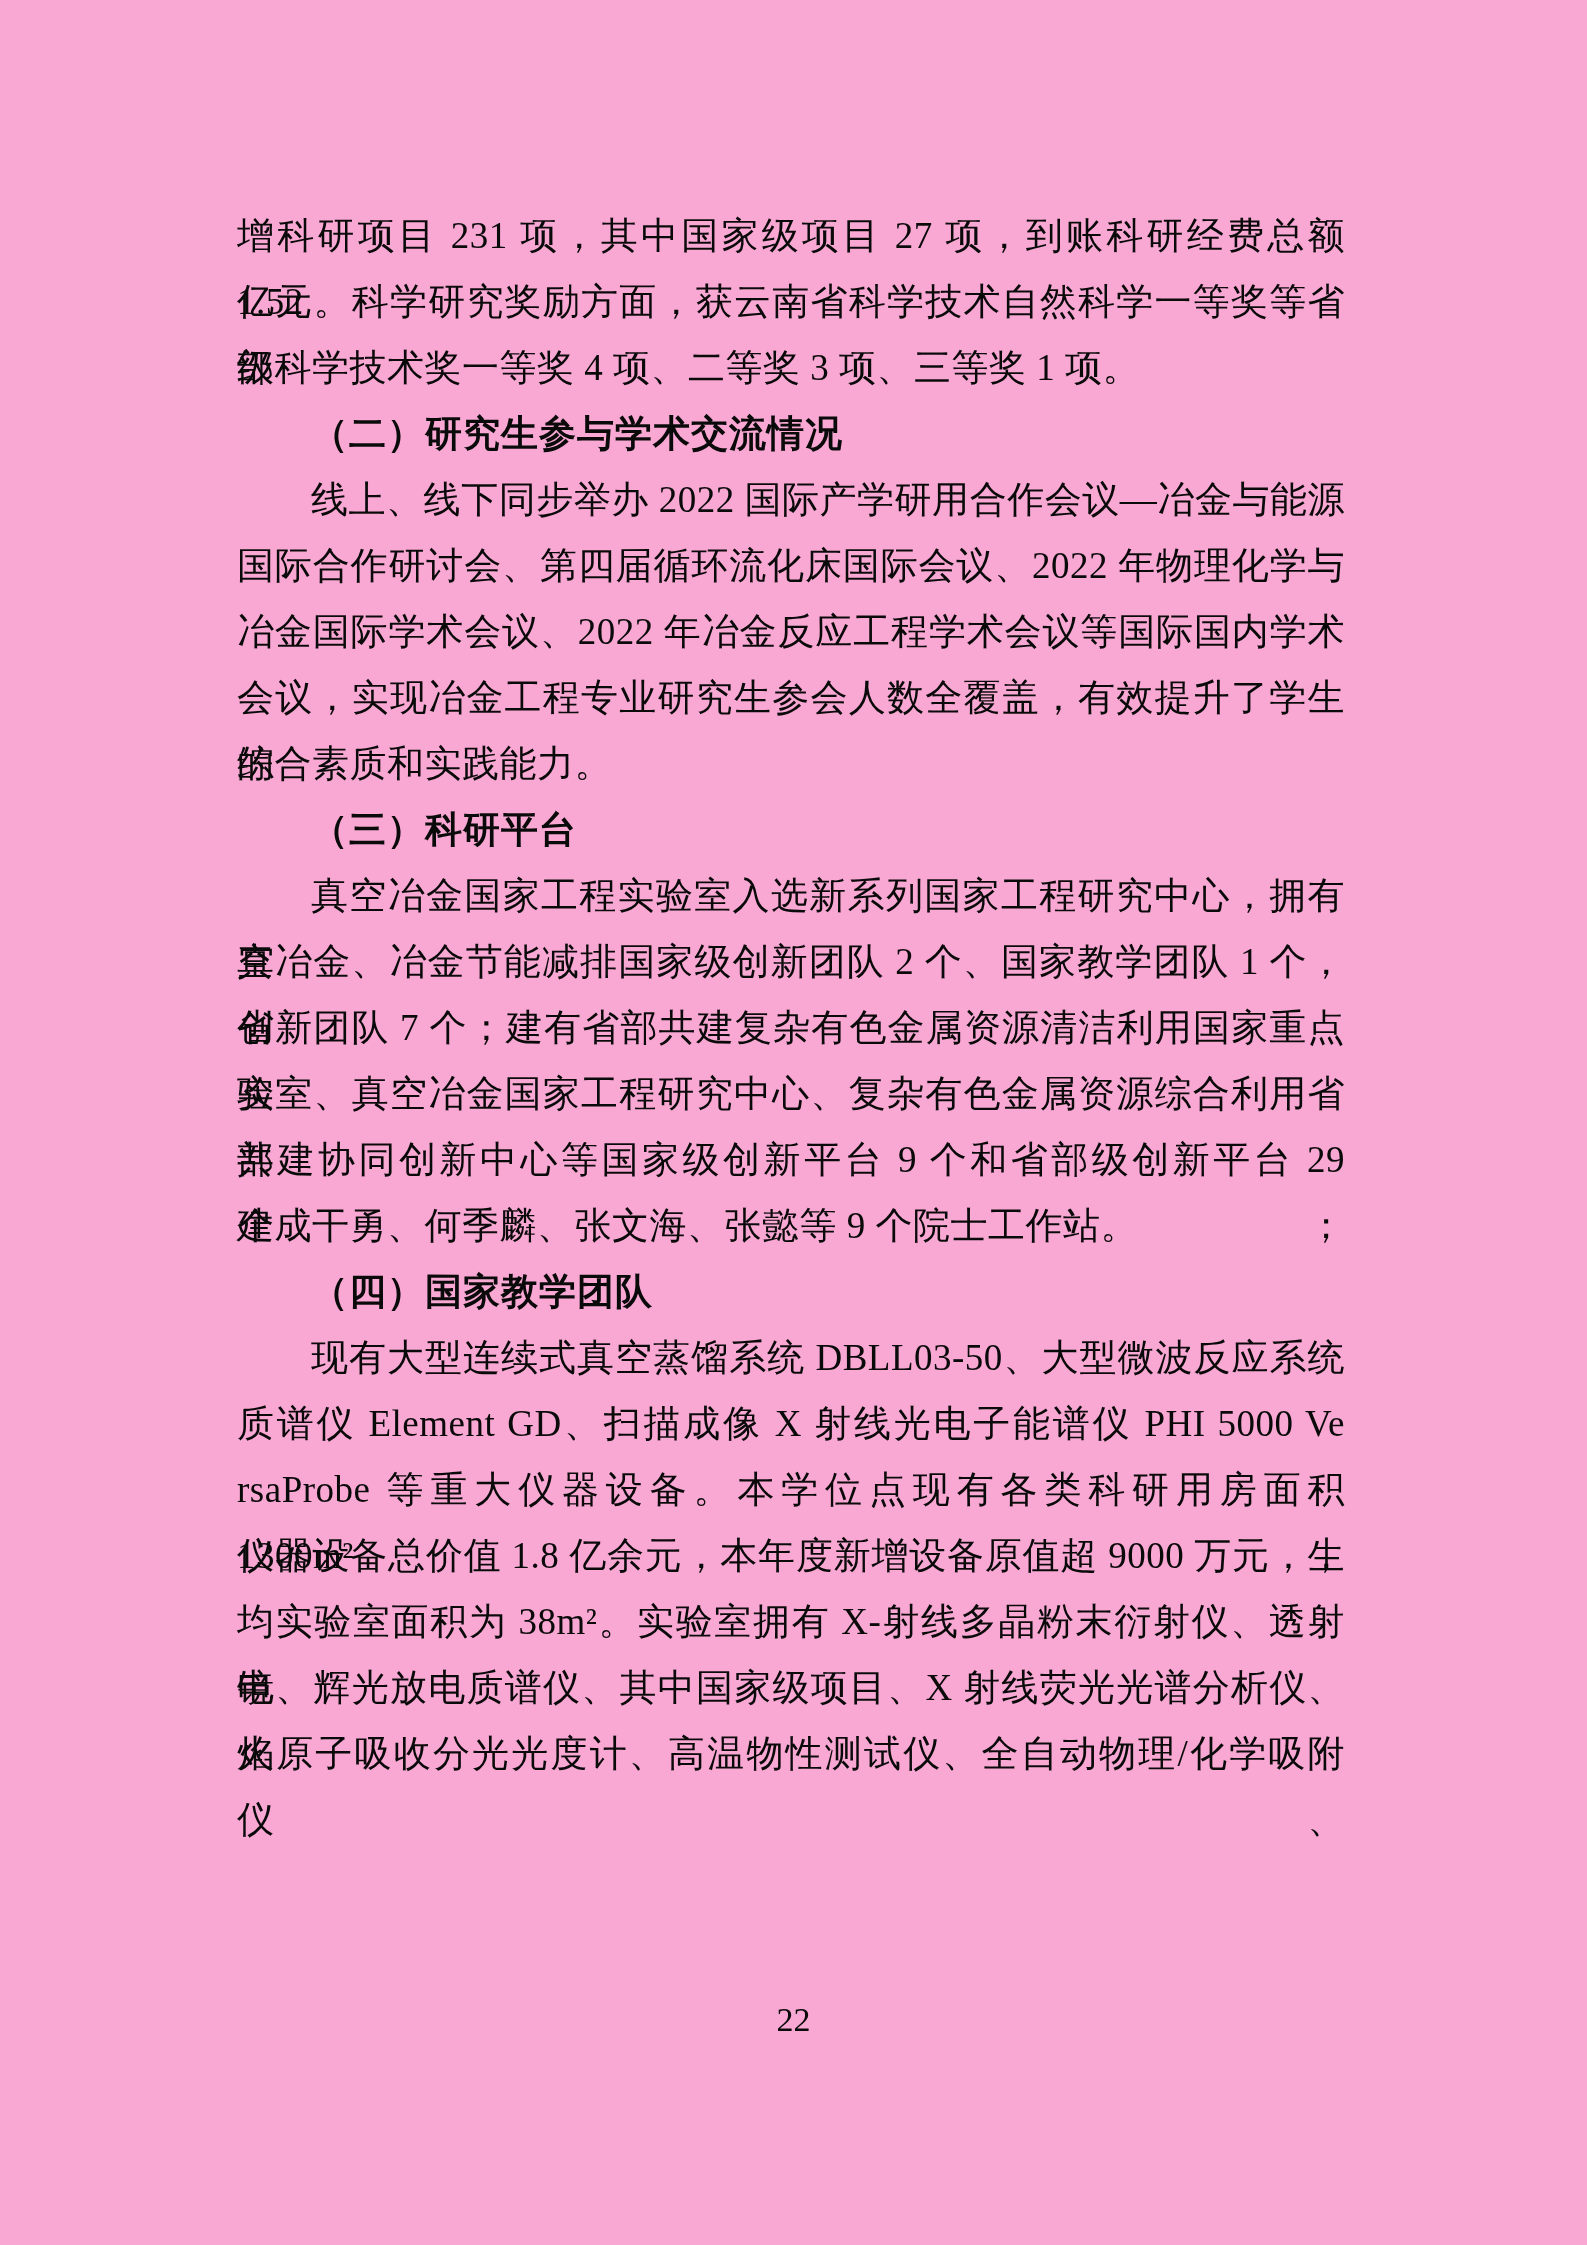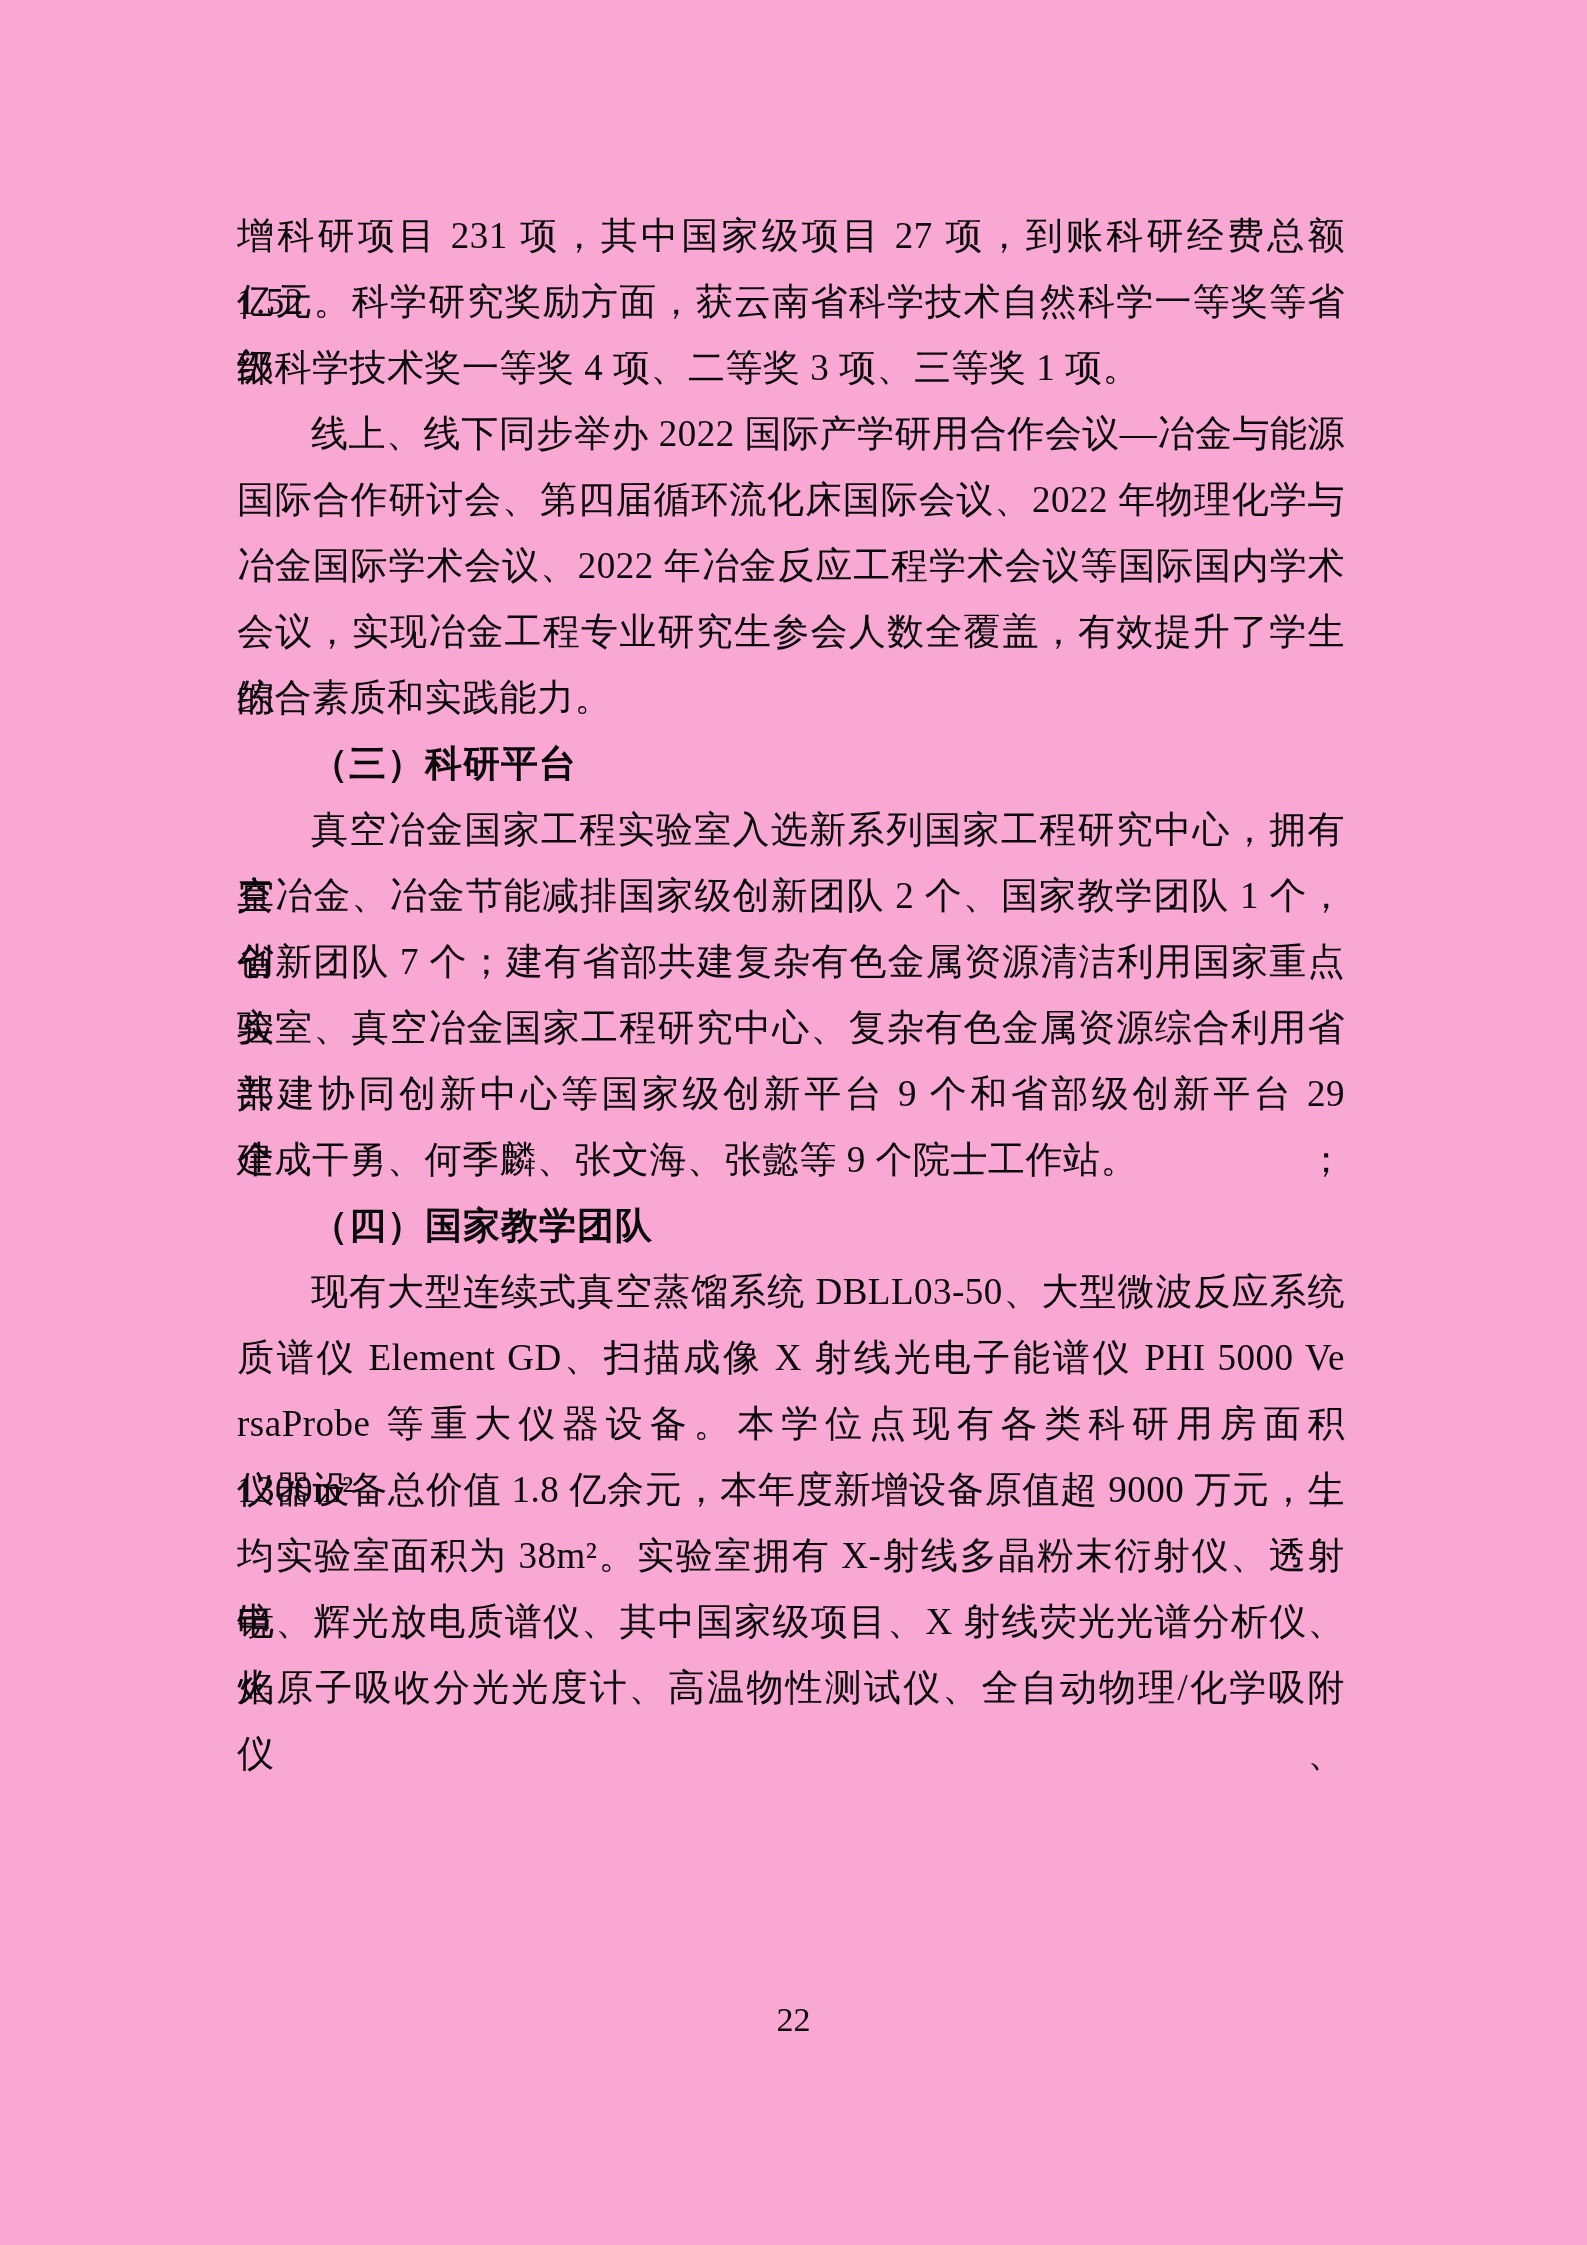--- a/index.html
+++ b/index.html
@@ -57,20 +57,21 @@
   }
 </style>
 </head>
 <body>
 
 <div class="page">
   <div class="text-block">
       <div class="line j">增科研项目 231 项，其中国家级项目 27 项，到账科研经费总额 1.52</div>
       <div class="line j">亿元。科学研究奖励方面，获云南省科学技术自然科学一等奖等省部</div>
       <div class="line">级科学技术奖一等奖 4 项、二等奖 3 项、三等奖 1 项。</div>
+      <div class="line heading ind">（二）研究生参与学术交流情况</div>
       <div class="line ind j">线上、线下同步举办 2022 国际产学研用合作会议—冶金与能源</div>
       <div class="line j">国际合作研讨会、第四届循环流化床国际会议、2022 年物理化学与</div>
       <div class="line j">冶金国际学术会议、2022 年冶金反应工程学术会议等国际国内学术</div>
       <div class="line j">会议，实现冶金工程专业研究生参会人数全覆盖，有效提升了学生的</div>
       <div class="line">综合素质和实践能力。</div>
       <div class="line heading ind">（三）科研平台</div>
       <div class="line ind j">真空冶金国家工程实验室入选新系列国家工程研究中心，拥有真</div>
       <div class="line j">空冶金、冶金节能减排国家级创新团队 2 个、国家教学团队 1 个，省</div>
       <div class="line j">创新团队 7 个；建有省部共建复杂有色金属资源清洁利用国家重点实</div>
       <div class="line j">验室、真空冶金国家工程研究中心、复杂有色金属资源综合利用省部</div>

